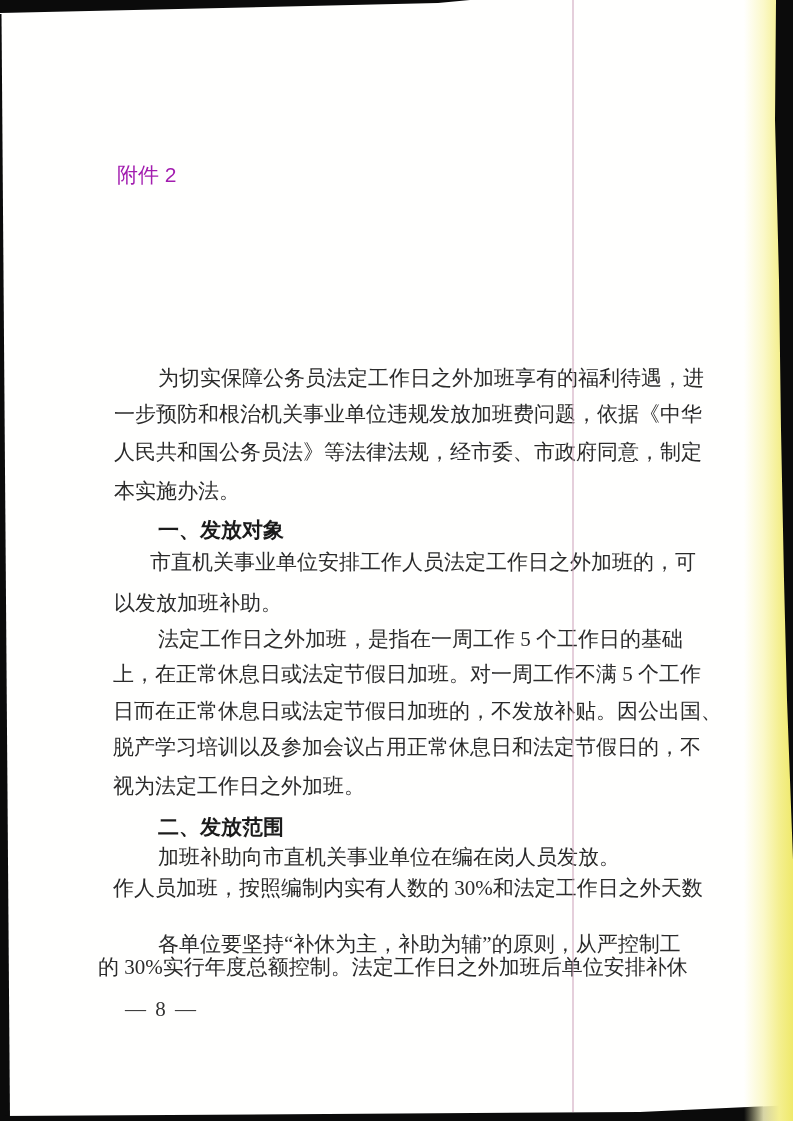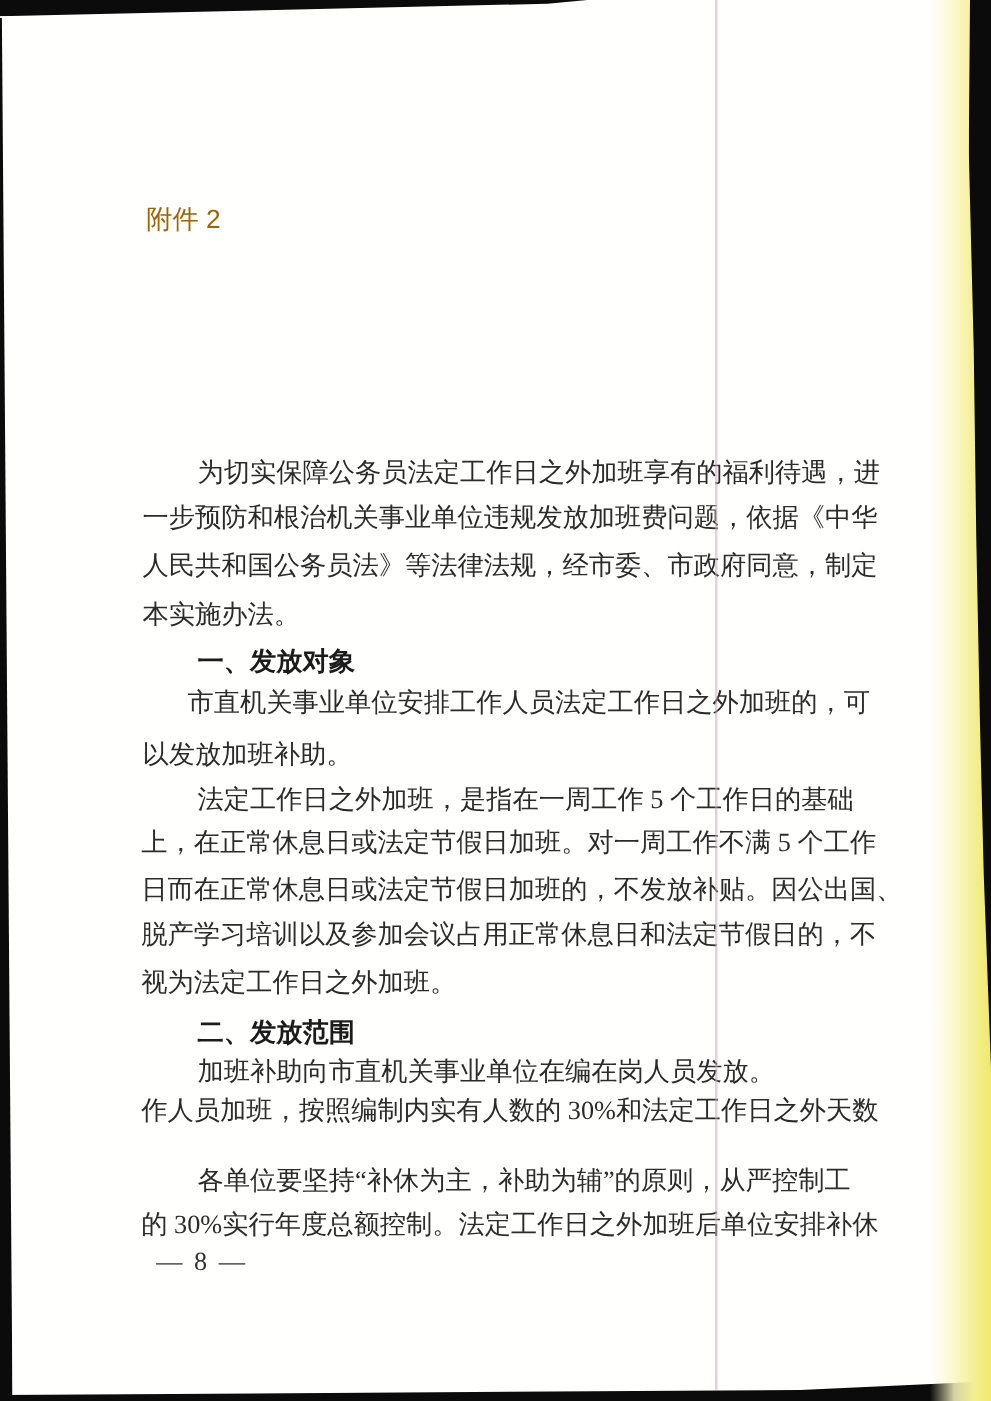--- a/index.html
+++ b/index.html
@@ -41,21 +41,21 @@
                        11px 580px, 8px 430px, 6px 280px, 2px 120px);
   }
   .crease {
     position: absolute; left: 572px; top: 0; width: 2px; height: 1112px;
     background: rgba(207,168,190,0.55);
   }
 
   
   .txt { position: absolute; white-space: nowrap; color: #2b2b2b; }
   .attachment {
-    left: 117px; top: 161px; font-size: 21px; color: #a16207;
+    left: 117px; top: 161px; font-size: 21px; color: #a21caf;
     font-family: "Liberation Sans", "DejaVu Sans", sans-serif;
   }
   .title-line {
     left: 0; width: 730px; text-align: center;
     font-family: "Liberation Sans", "DejaVu Sans", sans-serif;
     font-weight: bold; font-size: 29px; letter-spacing: -3px;
     color: #101010;
   }
   .title-1 { top: 231px; }
   .title-2 { top: 280px; }
@@ -85,21 +85,21 @@
       <div class="txt body-line" style="left: 114px; top: 589px;">以发放加班补助。</div>
       <div class="txt body-line" style="left: 158px; top: 625px;">法定工作日之外加班，是指在一周工作 5 个工作日的基础</div>
       <div class="txt body-line" style="left: 113px; top: 660px; text-align: right;">上，在正常休息日或法定节假日加班。对一周工作不满 5 个工作</div>
       <div class="txt body-line" style="left: 113px; top: 697px;">日而在正常休息日或法定节假日加班的，不发放补贴。因公出国、</div>
       <div class="txt body-line" style="left: 113px; top: 733px;">脱产学习培训以及参加会议占用正常休息日和法定节假日的，不</div>
       <div class="txt body-line" style="left: 113px; top: 772px;">视为法定工作日之外加班。</div>
       <div class="txt body-line heading" style="left: 158px; top: 813px;">二、发放范围</div>
       <div class="txt body-line" style="left: 158px; top: 843px;">加班补助向市直机关事业单位在编在岗人员发放。</div>
       <div class="txt body-line" style="left: 158px; top: 930px;">各单位要坚持“补休为主，补助为辅”的原则，从严控制工</div>
       <div class="txt body-line" style="left: 113px; top: 874px;">作人员加班，按照编制内实有人数的 30%和法定工作日之外天数</div>
-      <div class="txt body-line" style="left: 113px; top: 953px; margin-top: 12px;">的 30%实行年度总额控制。法定工作日之外加班后单位安排补休</div>
+      <div class="txt body-line" style="left: 98px; top: 953px;">的 30%实行年度总额控制。法定工作日之外加班后单位安排补休</div>
     </div>
 
   <div class="txt page-number">— 8 —</div>
 
   <div class="edge edge-top"></div>
   <div class="edge edge-left"></div>
   <div class="edge edge-bottom"></div>
   <div class="edge-right-yellow" style="position:absolute;"></div>
   <div class="edge edge-right-black"></div>
   <div class="crease"></div>

